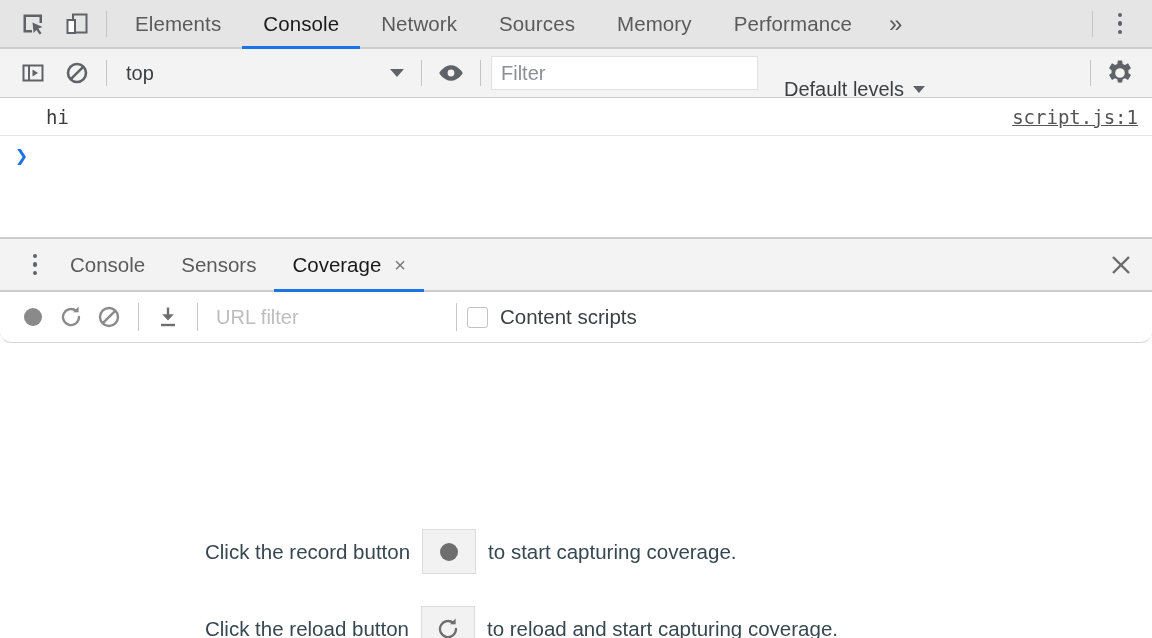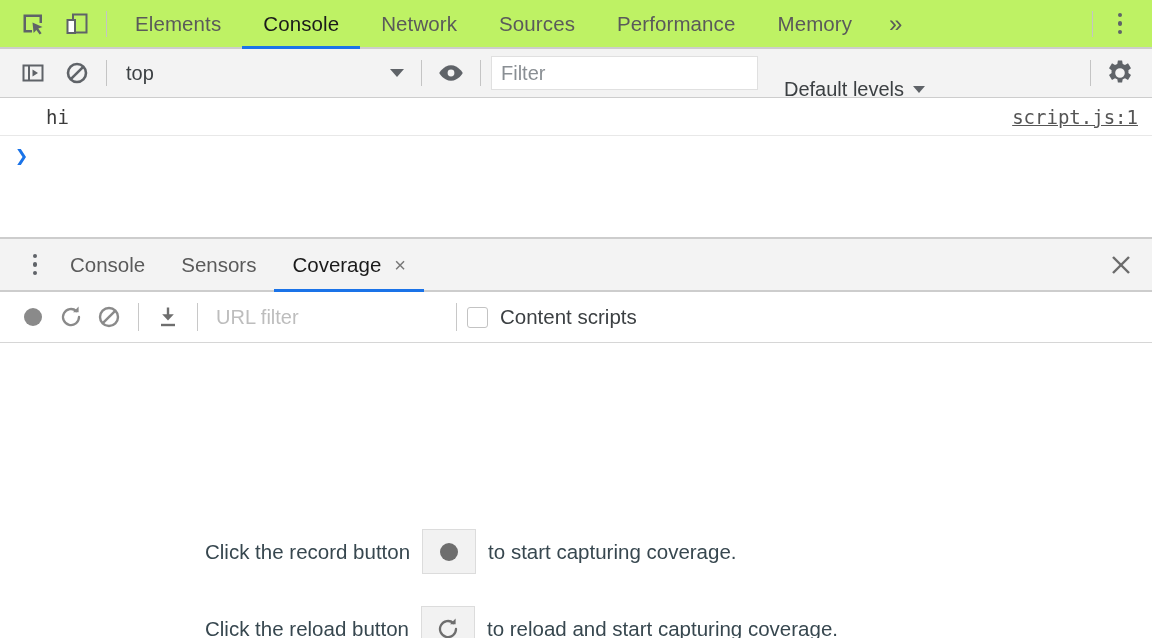--- a/index.html
+++ b/index.html
@@ -19,21 +19,21 @@
     position: relative;
     display: flex;
     flex-direction: column;
     background: #fff;
   }
 
   
   .maintabbar {
     height: 49px;
     min-height: 49px;
-    background: #bef264;
+    background: #e5e5e5;
     display: flex;
     align-items: center;
     border-bottom: 2px solid #cdcdcd;
     position: relative;
     box-sizing: border-box;
   }
 
   .tb-icon-btn {
     width: 44px;
     height: 47px;
@@ -290,20 +290,21 @@
 
   
   .cov-toolbar {
     height: 51px;
     min-height: 51px;
     background: #fff;
     display: flex;
     align-items: center;
     border-bottom: 1px solid #d6d6d6;
     box-sizing: border-box;
+    border-radius: 11px;
   }
   .cov-btn {
     width: 38px;
     height: 40px;
     display: flex;
     align-items: center;
     justify-content: center;
     flex: 0 0 auto;
   }
   .cov-btn.first { margin-left: 14px; }
@@ -406,24 +407,24 @@
     <div class="main-tab selected">
       <span>Console</span>
     </div>
     <div class="main-tab">
       <span>Network</span>
     </div>
     <div class="main-tab">
       <span>Sources</span>
     </div>
     <div class="main-tab">
+      <span>Memory</span>
+    </div>
+    <div class="main-tab">
       <span>Performance</span>
-    </div>
-    <div class="main-tab">
-      <span>Memory</span>
     </div>
     <div class="main-tab more">
       <span>»</span>
     </div>
 
     <div class="spacer"></div>
 
     <div class="vsep"></div>
 
     <div class="kebab">

